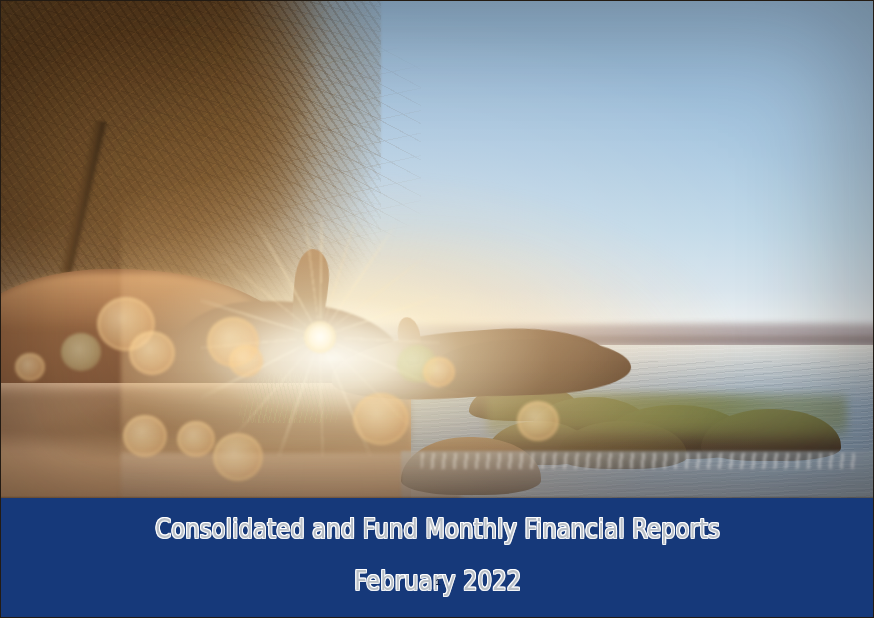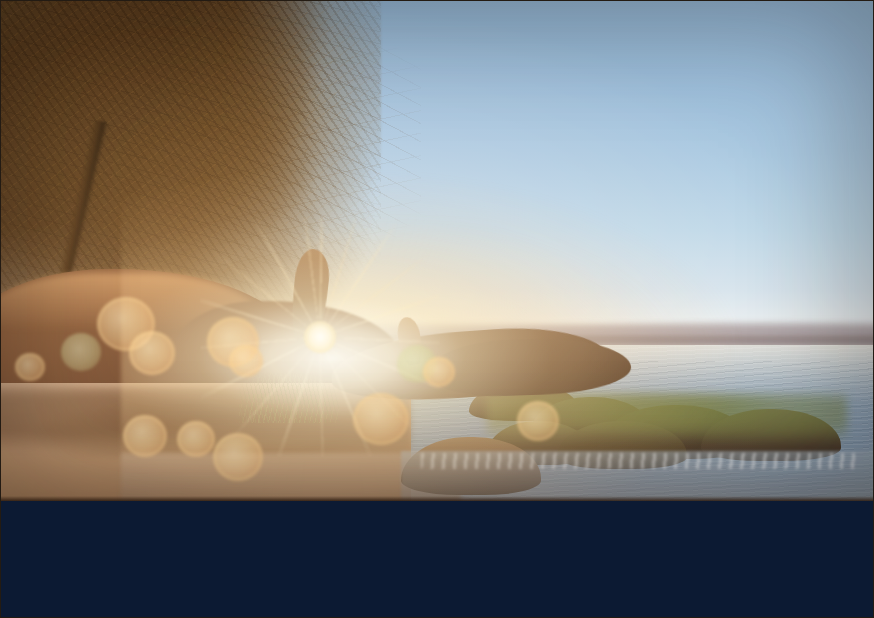--- a/index.html
+++ b/index.html
@@ -472,14 +472,21 @@
     <div class="bokeh bk-g" style="left:396px; top:344px; width:40px; height:38px;"></div>
     <div class="bokeh bk" style="left:422px; top:356px; width:32px; height:30px;"></div>
     <div class="bokeh bk" style="left:516px; top:400px; width:42px; height:40px;"></div>
     <div class="bokeh bk" style="left:14px;  top:352px; width:30px; height:28px;"></div>
 
     <div class="grade"></div>
     <div class="vignette"></div>
     <div class="photo-bottom-edge"></div>
   </div>
 
+  <div id="band">
+    <div class="band-inner">
+      <div id="title-main" class="title-line">Consolidated and Fund Monthly Financial Reports</div>
+      <div id="title-sub" class="title-line">February 2022</div>
+    </div>
+    <div id="page-number">1</div>
+  </div>
 
 </div>
 
 </body></html>

